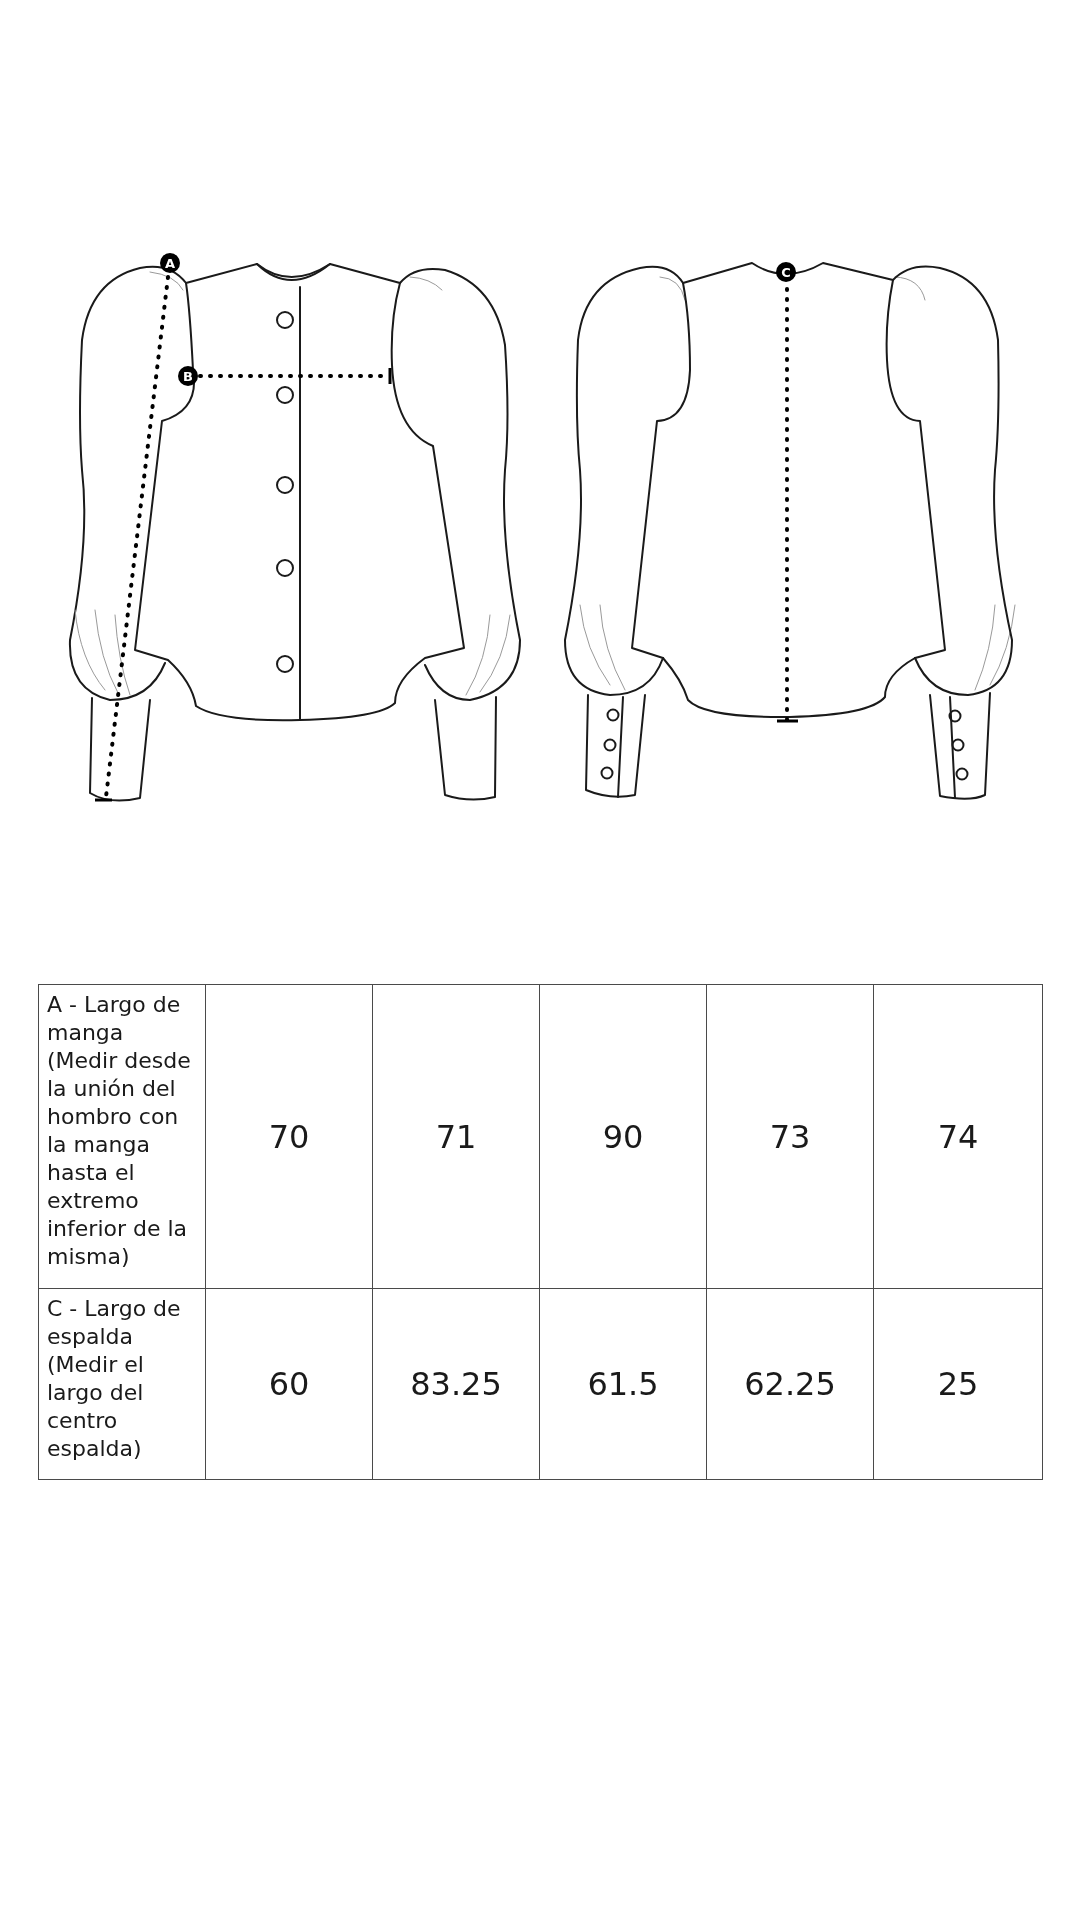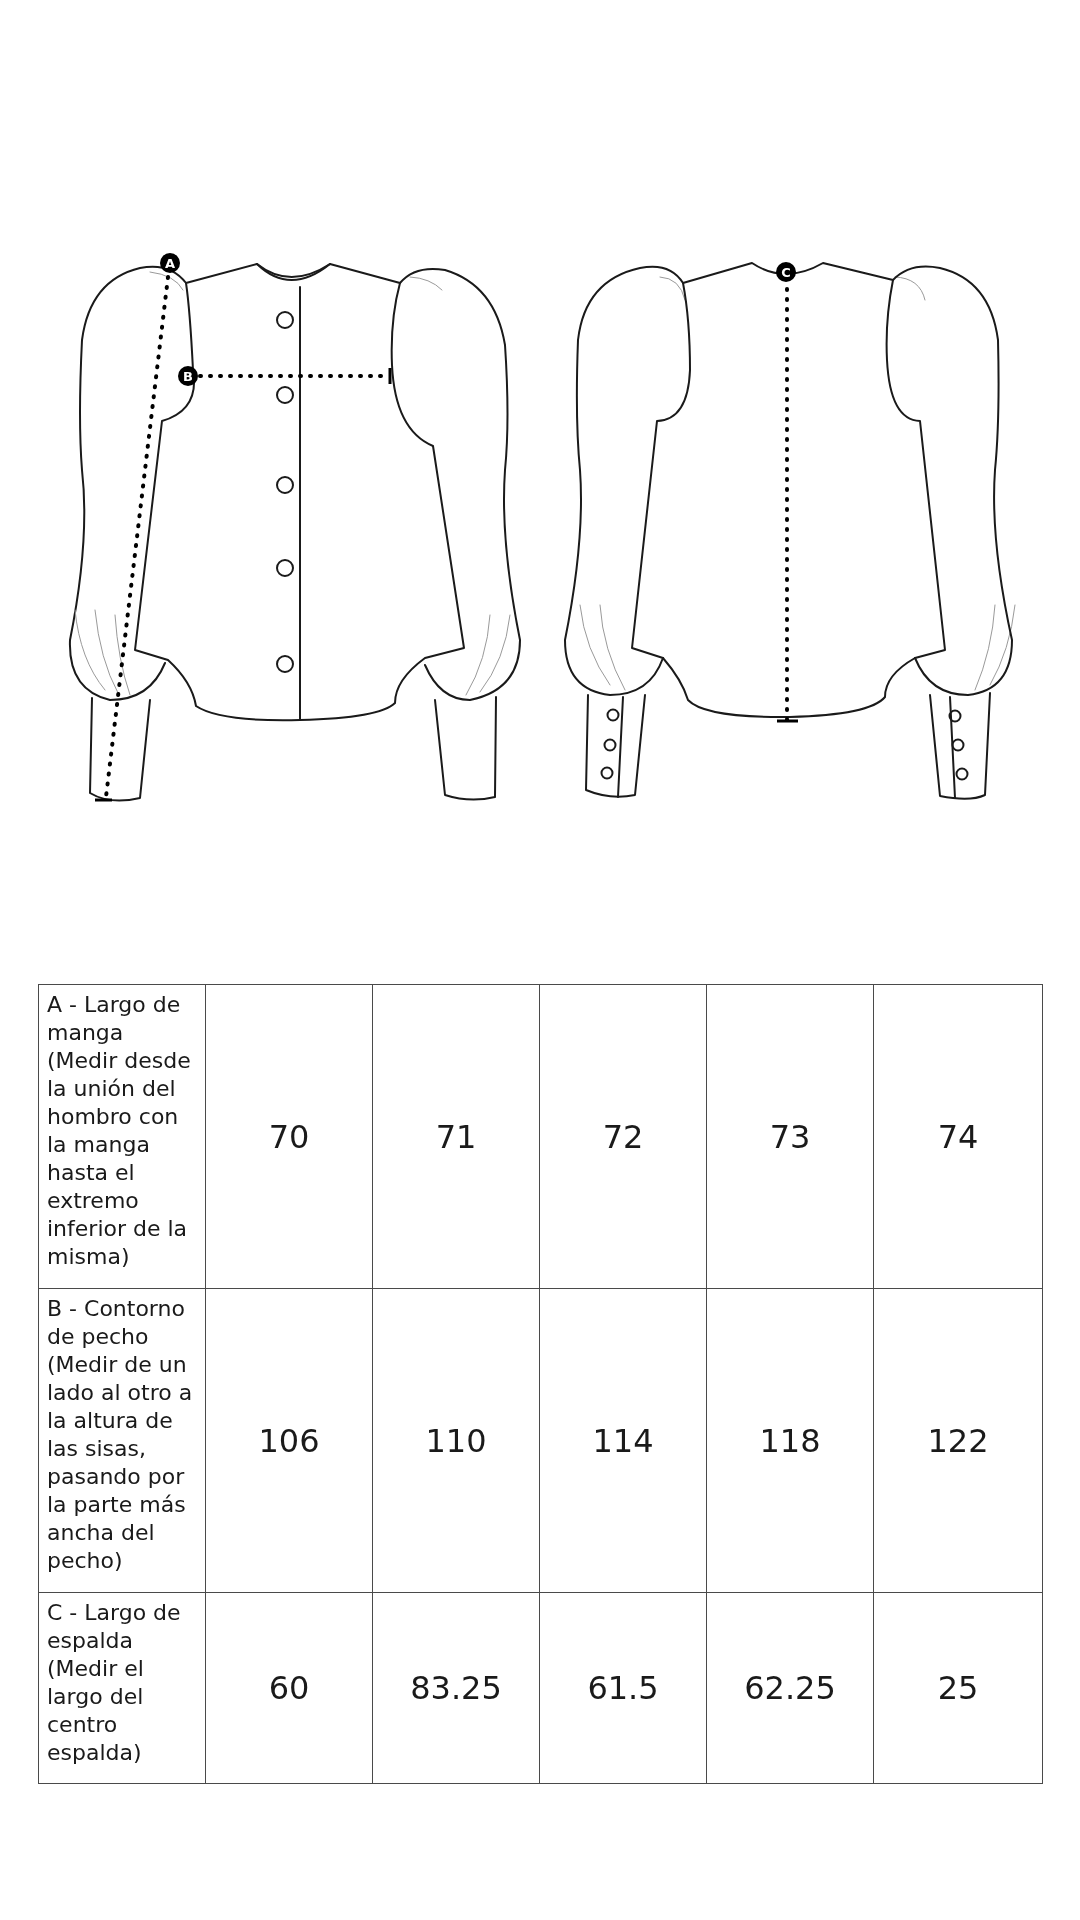--- a/index.html
+++ b/index.html
@@ -112,31 +112,23 @@
       <col style="width:167px">
     <col style="width:167px">
       <col style="width:167px">
       <col style="width:169px">
   </colgroup>
   <tbody>
   <tr class="row-a">
     <td class="label">A - Largo de manga (Medir desde la unión del hombro con la manga hasta el extremo inferior de la misma)</td>
     <td class="val">70</td>
     <td class="val">71</td>
-    <td class="val">72</td>
+    <td class="val">90</td>
     <td class="val">73</td>
     <td class="val">74</td>
-  </tr>
-  <tr class="row-b">
-    <td class="label">B - Contorno de pecho (Medir de un lado al otro a la altura de las sisas, pasando por la parte más ancha del pecho)</td>
-    <td class="val">106</td>
-    <td class="val">110</td>
-    <td class="val">114</td>
-    <td class="val">118</td>
-    <td class="val">122</td>
   </tr>
   <tr class="row-c">
     <td class="label">C - Largo de espalda (Medir el largo del centro espalda)</td>
     <td class="val">60</td>
     <td class="val">83.25</td>
     <td class="val">61.5</td>
     <td class="val">62.25</td>
     <td class="val">25</td>
   </tr>
 </tbody>

